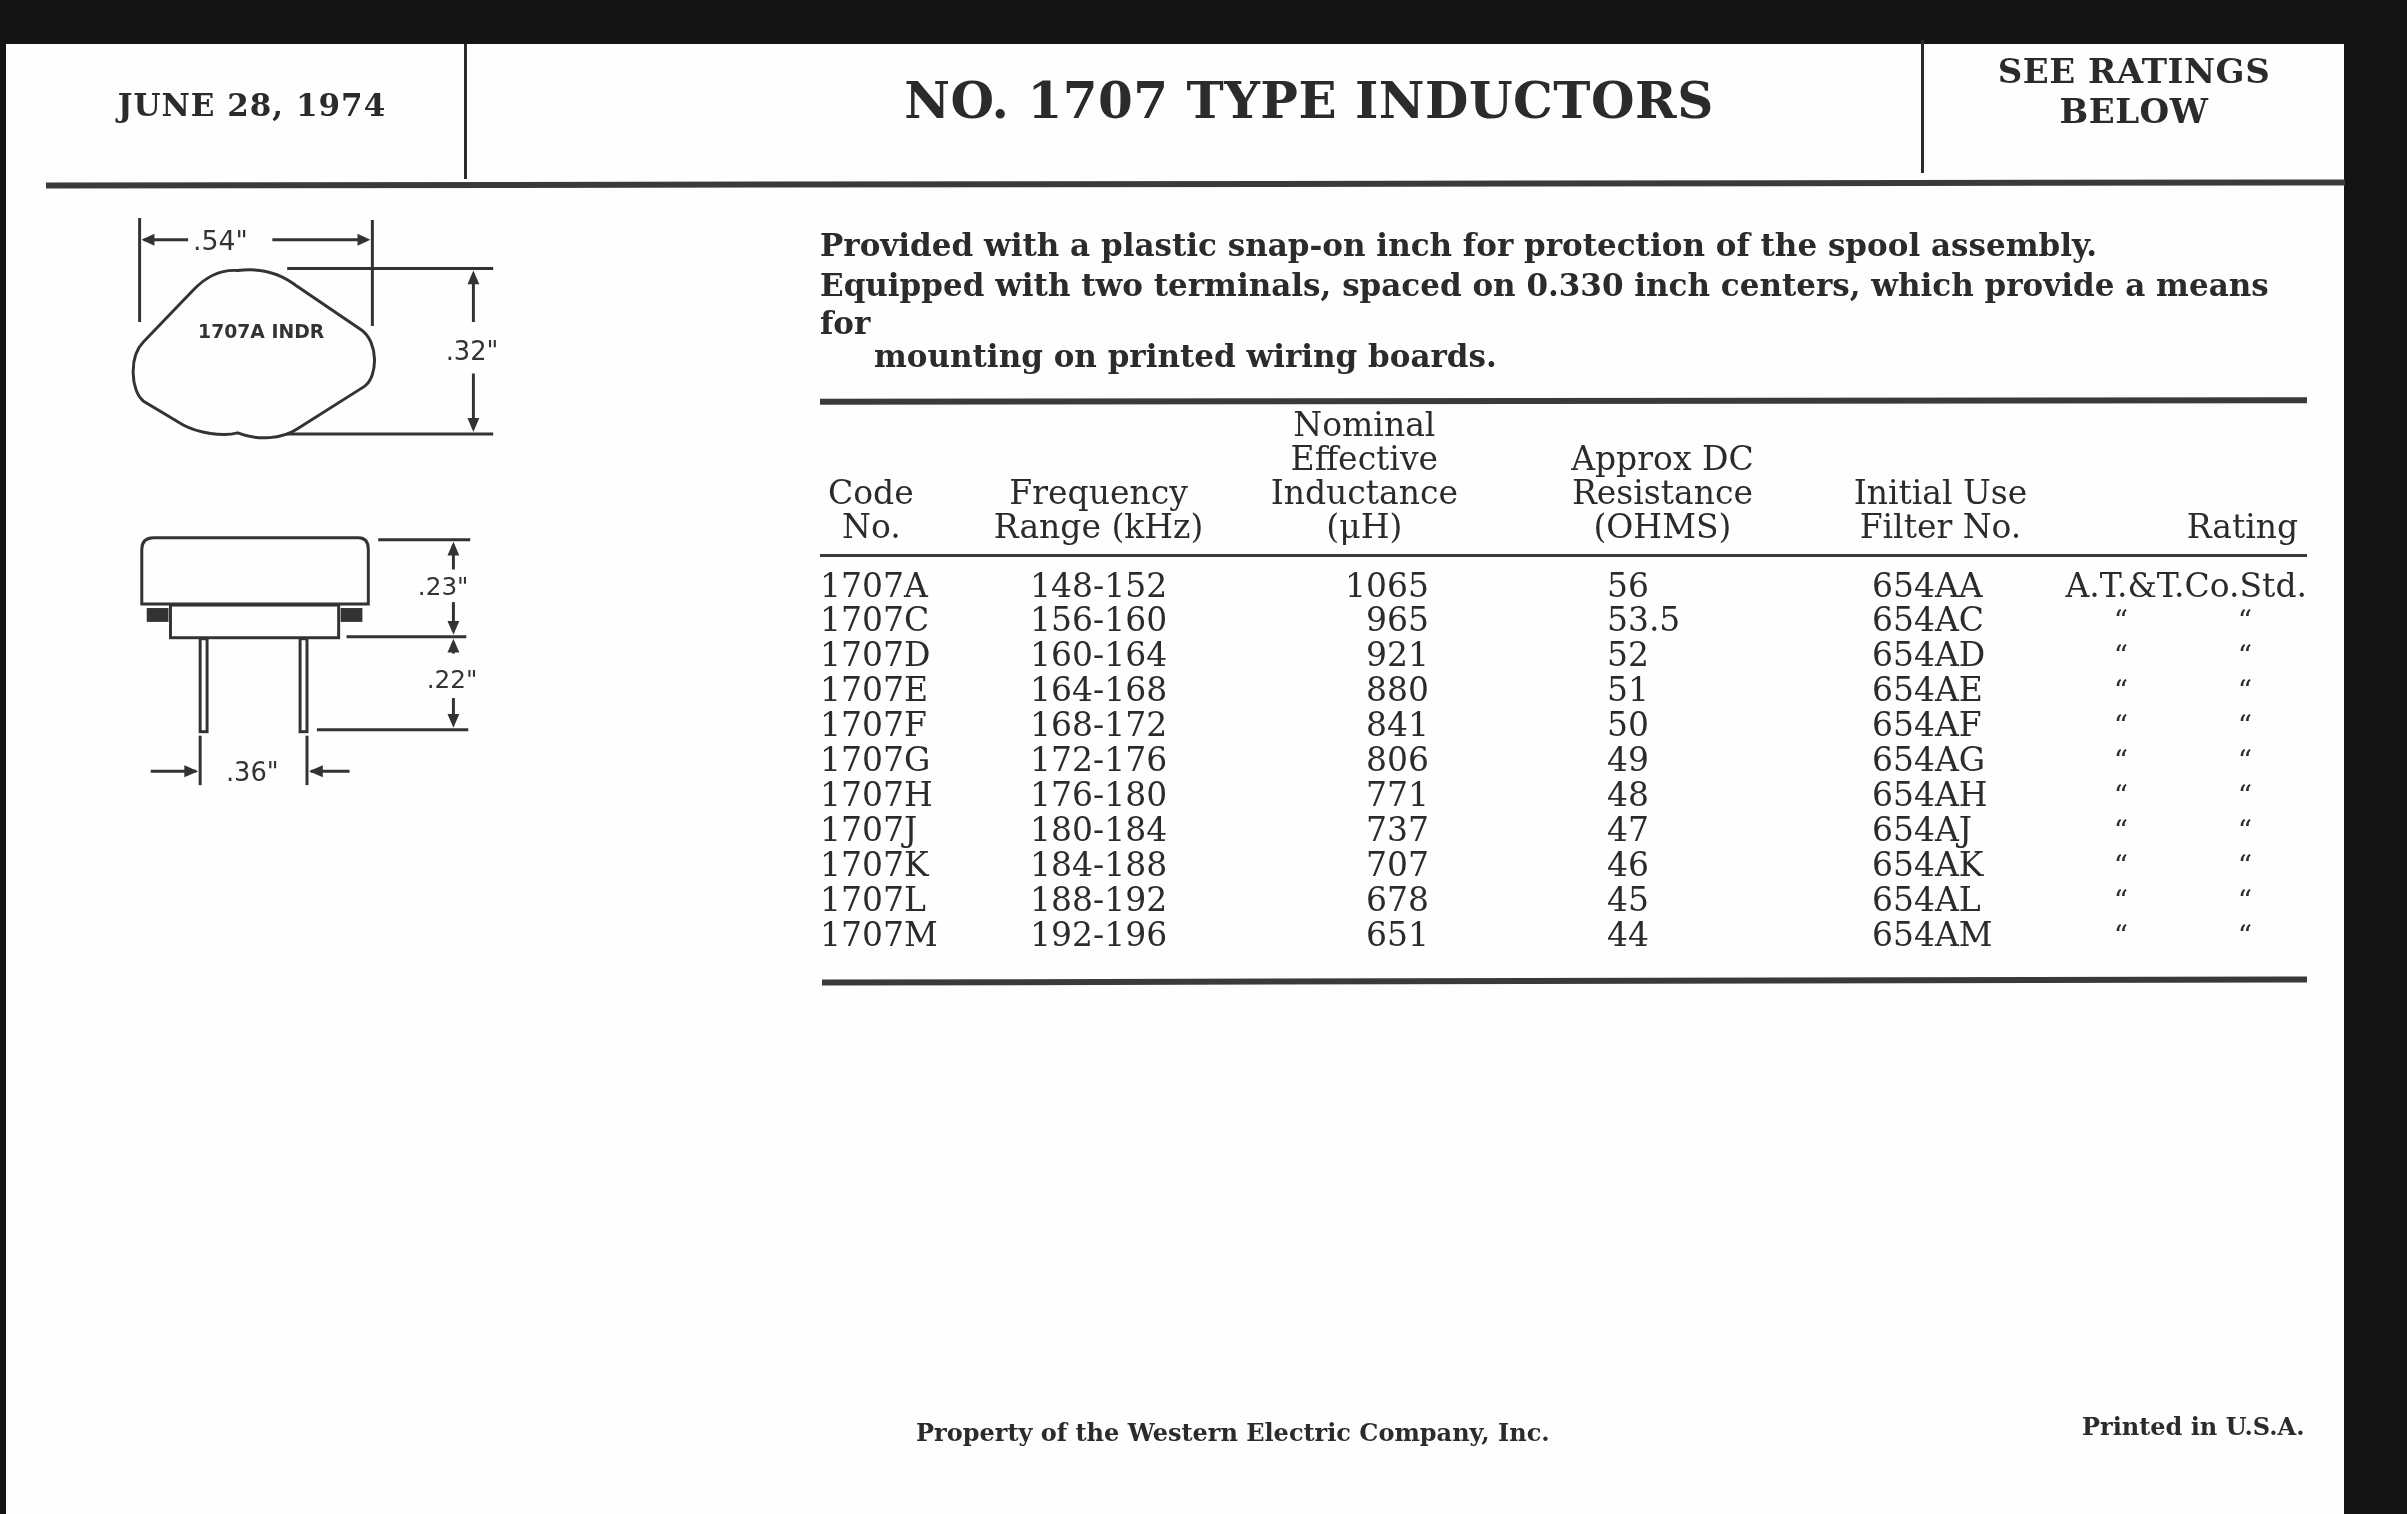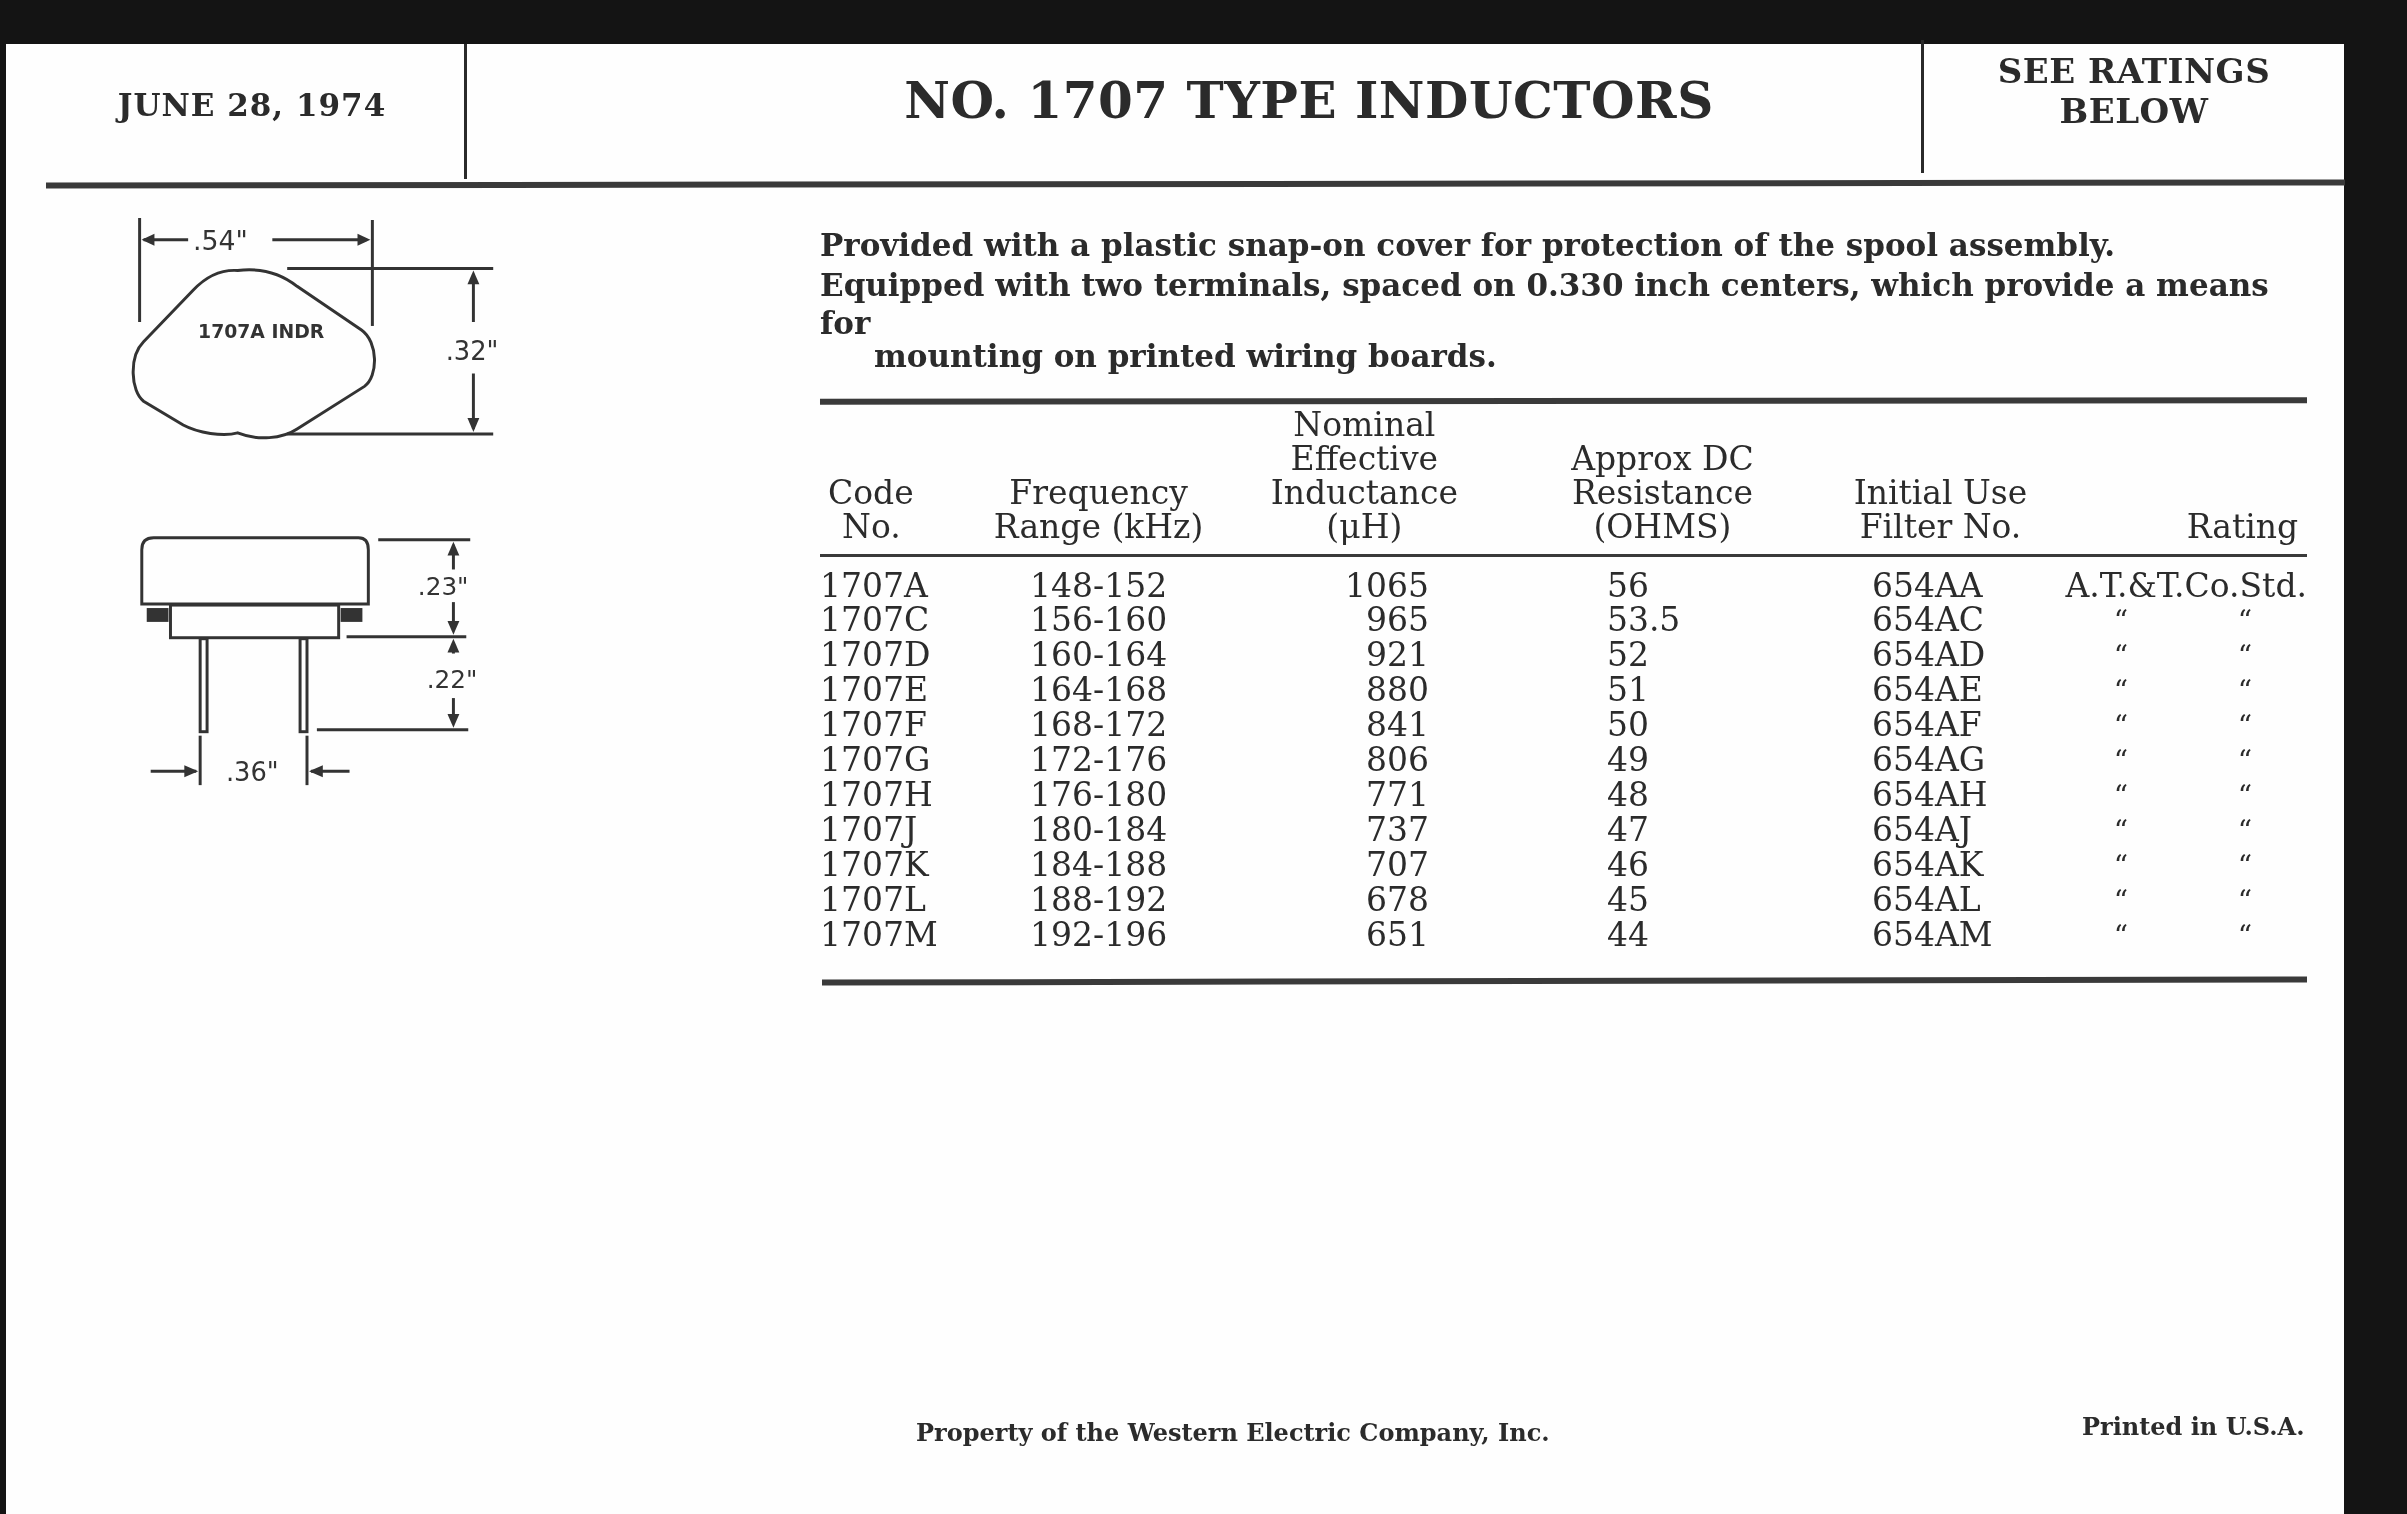--- a/index.html
+++ b/index.html
@@ -99,21 +99,21 @@
     <polygon points="358,210 352,196 364,196"></polygon>
     <polygon points="100,254 86,248 86,260"></polygon>
     <polygon points="212,254 226,248 226,260"></polygon>
   </g>
   <text x="322" y="76" font-size="25">.23"</text>
   <text x="331" y="170" font-size="25">.22"</text>
   <text x="128" y="264" font-size="26">.36"</text>
 </svg>
 
 <div class="desc" style="top:224px;">
-  <p style="margin-top:1px;">Provided with a plastic snap-on cover for protection of the spool assembly.</p>
+  <p style="margin-top:1px;">Provided with a plastic snap-on inch for protection of the spool assembly.</p>
   <p style="margin-top:1px; line-height:38px;">Equipped with two terminals, spaced on 0.330 inch centers, which provide a means for</p>
   <p class="indent" style="line-height:36px; margin-top:-4px;">mounting on printed wiring boards.</p>
 </div>
 
 <div class="hrule" style="left:820px; top:398px; width:1487px; transform:rotate(-0.06deg);"></div>
 <table class="spec">
   <thead>
     <tr>
       <th class="c-code" style="text-align:left; padding-left:8px;">
         <div>Code</div>

